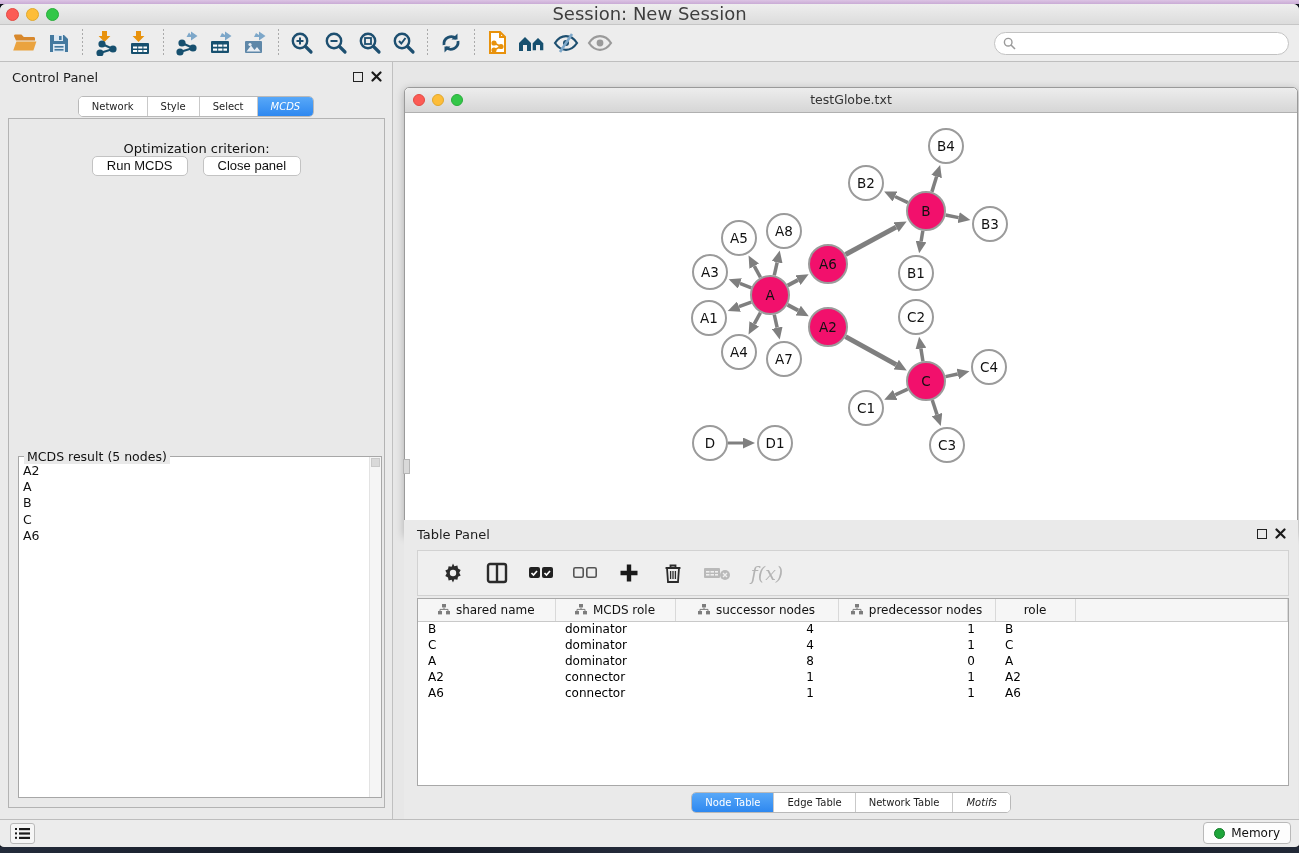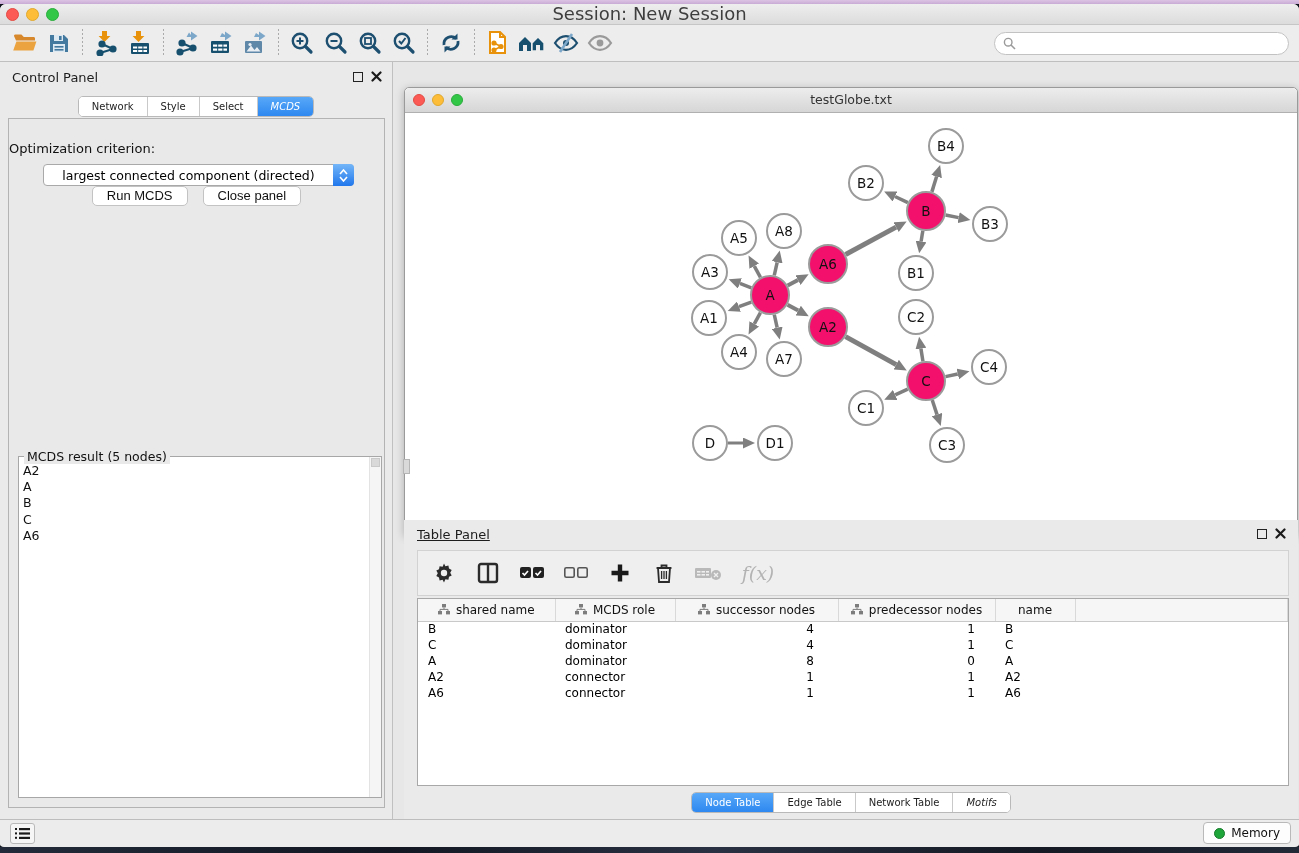--- a/index.html
+++ b/index.html
@@ -44,21 +44,21 @@
   .panel-ctrls { position:absolute; right:10px; top:9px; display:flex; gap:8px; align-items:center; }
   .float-box { width:10px; height:10px; border:1.6px solid #222; }
   .xicon { width:11px; height:11px; }
   .seg { display:inline-flex; height:21px; border:1px solid #b9b9b9; border-radius:5px; background:#fff; overflow:hidden; }
   .seg .seg-item { font-size:10px; line-height:19px; padding:0 13px; color:#1c1c1c; border-right:1px solid #c9c9c9; background:#fff; cursor:default; }
   .seg .seg-item:last-child { border-right:none;font-style:italic; }
   .seg .seg-item.active { background:linear-gradient(#58a8f8,#2e88f0); color:#fff; }
   .cp-tabs { position:absolute; top:33px; left:0; right:0; text-align:center; }
   .cp-content { position:absolute; top:56px; left:8px; width:377px; height:690px;
                 border:1px solid #b3b3b3; background:#e9e9e9; }
-  .opt-label { margin-top:22px; text-align:left; font-size:13px; color:#111; }
+  .opt-label { margin-top:22px; text-align:center; font-size:13px; color:#111; }
   .dropdown { position:relative; margin:8px 0 0 34px; width:311px; height:22px; background:#fff;
               border:1px solid #a9a9a9; border-radius:4px; display:flex; align-items:center; }
   .dropdown .dd-text { flex:1; font-size:12.5px; text-align:center; color:#000; padding-right:20px; }
   .dd-spin { position:absolute; right:-1px; top:-1px; width:21px; height:22px; border-radius:0 4px 4px 0;
              background:linear-gradient(#74b6f8,#2077ec); display:flex; flex-direction:column;
              align-items:center; justify-content:center; gap:1px; }
   .btn-row { display:flex; justify-content:center; gap:15px; }
   .btn { height:20px; background:#fff; border:1px solid #c3c3c3; border-radius:5px; font-size:13px;
          color:#111; padding:0 14px; line-height:18px; cursor:default; }
   .result-fieldset { position:absolute; left:9px; top:337px; width:364px; height:342px;
@@ -84,21 +84,21 @@
   .net-canvas { position:absolute; top:26px; left:0; width:892px; height:421px; background:#fff; overflow:hidden; }
   .grip { position:absolute; right:1px; bottom:1px; width:13px; height:13px;
           background:repeating-linear-gradient(135deg, transparent 0 2px, #9f9f9f 2px 3px); }
   .handle-left { position:absolute; left:-2px; top:371px; width:7px; height:15px; background:#d9d9d9; border:1px solid #b5b5b5; }
   .handle-bottom { position:absolute; left:442px; bottom:-2px; width:13px; height:7px; background:#d0d0d0; border:1px solid #b5b5b5; border-radius:2px; }
 
   
   .table-panel { position:absolute; left:11px; top:458px; width:894px; height:299px; background:#eaeaea; }
   .tp-header { position:relative; height:26px; }
   .tp-toolbar { position:absolute; top:30px; left:13px; right:9px; height:46px; background:#efefef;
-                border:1px solid #d2d2d2; display:flex; align-items:center; padding:0 11px; gap:14px; }
+                border:1px solid #d2d2d2; display:flex; align-items:center; padding:0 20px; gap:14px; }
   .tpi { width:30px; height:30px; display:flex; align-items:center; justify-content:center; }
   .fx { font-family:"DejaVu Serif","Liberation Serif",serif; font-style:italic; font-size:19px; color:#b3b3b3; }
   .tp-table { position:absolute; top:78px; left:13px; right:9px; height:188px; background:#fff;
               border:1px solid #a8a8a8; overflow:hidden; }
   table.grid { border-collapse:collapse; width:100%; table-layout:fixed; }
   table.grid th { height:22px; background:#f6f6f6; border-bottom:1px solid #c9c9c9; border-right:1px solid #d9d9d9;
                   font-size:12px; font-weight:normal; color:#111; }
   table.grid th .th-inner { display:flex; align-items:center; justify-content:center; gap:6px; }
   table.grid td { height:16px; font-size:12px; color:#000; white-space:nowrap; overflow:hidden; }
   td.c0, td.c1 { padding-left:10px; text-align:left; }
@@ -314,31 +314,20 @@
         <div class="cp-tabs">
           <span class="seg" id="cp-seg">
               <span class="seg-item">Network</span>
               <span class="seg-item">Style</span>
               <span class="seg-item">Select</span>
               <span class="seg-item active">MCDS</span>
             </span>
         </div>
         <div class="cp-content">
           <div class="opt-label">Optimization criterion:</div>
-          <div class="dropdown">
-            <span class="dd-text">largest connected component (directed)</span>
-            <span class="dd-spin">
-              <svg width="9" height="6" viewBox="0 0 9 6">
-                  <path d="M1 5l3.5-4L8 5" fill="none" stroke="#fff" stroke-width="1.6"></path>
-                </svg>
-              <svg width="9" height="6" viewBox="0 0 9 6">
-                  <path d="M1 1l3.5 4L8 1" fill="none" stroke="#fff" stroke-width="1.6"></path>
-                </svg>
-            </span>
-          </div>
           <div class="btn-row">
             <button class="btn">Run MCDS</button>
             <button class="btn">Close panel</button>
           </div>
           <div class="result-fieldset">
             <span class="result-legend">MCDS result (5 nodes)</span>
             <div class="result-list" id="result-list">
                 <div class="result-item">A2</div>
                 <div class="result-item">A</div>
                 <div class="result-item">B</div>
@@ -479,21 +468,21 @@
                 </g>
             </svg>
           </div>
           <div class="handle-left"></div>
           <div class="handle-bottom"></div>
           <div class="grip"></div>
         </div>
 
         <div class="table-panel">
           <div class="tp-header">
-            <span class="panel-title" style="top:7px;left:13px;text-decoration:underline;">Table Panel</span>
+            <span class="panel-title" style="top:7px;left:13px;">Table Panel</span>
             <span class="panel-ctrls" style="top:8px;right:12px;">
               <span class="float-box"></span>
               <svg class="xicon" viewBox="0 0 11 11">
                 <path d="M1.5 1.5l8 8M9.5 1.5l-8 8" stroke="#1a1a1a" stroke-width="2.2" stroke-linecap="round"></path>
               </svg>
             </span>
           </div>
           <div class="tp-toolbar">
             <span class="tpi">
               <svg class="icon" width="22" height="22" viewBox="0 0 22 22">
@@ -613,21 +602,21 @@
                             <rect x="0" y="7" width="4" height="3.4"></rect>
                             <rect x="8" y="7" width="4" height="3.4"></rect>
                           </g>
                           <path d="M6 3.4v2M2 7V5.4h8V7" stroke="#7d7d7d" fill="none"></path>
                         </svg>
                         <span>predecessor nodes</span>
                       </span>
                     </th>
                     <th>
                       <span class="th-inner">
-                        <span>name</span>
+                        <span>role</span>
                       </span>
                     </th>
                     <th></th>
                   </tr>
                 </thead>
               <tbody id="grid-body">
                   <tr>
                     <td class="c0">B</td>
                     <td class="c1">dominator</td>
                     <td class="c2">4</td>

